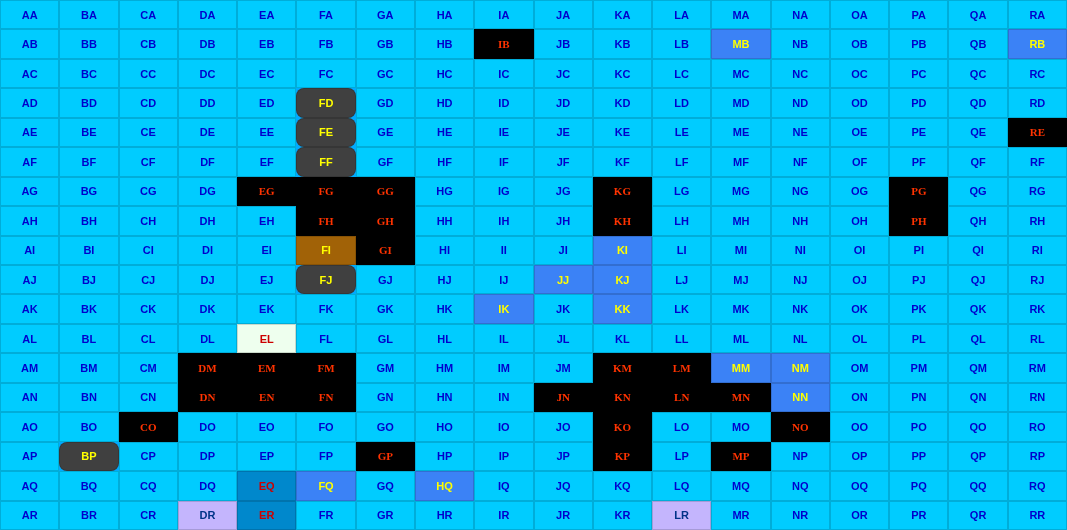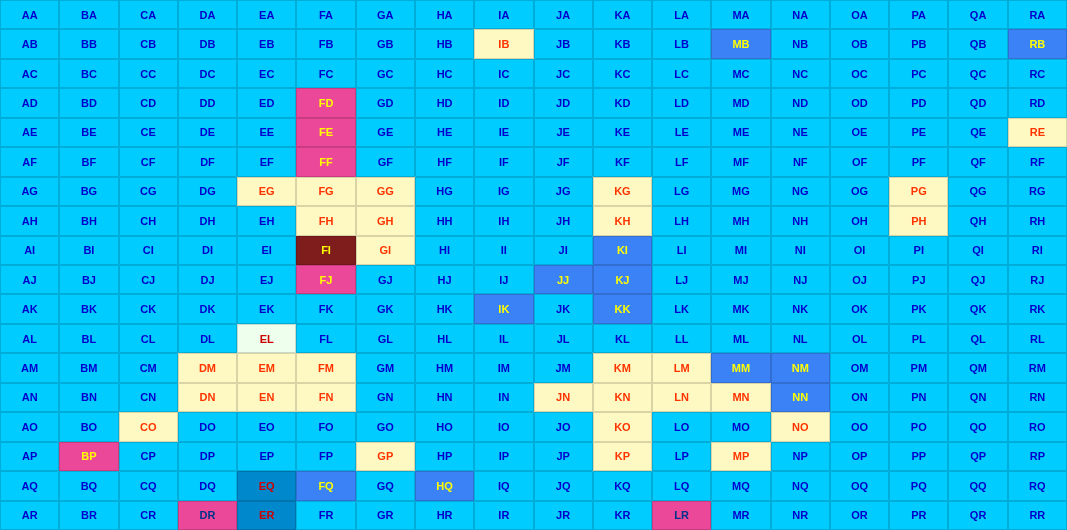--- a/index.html
+++ b/index.html
@@ -22,26 +22,26 @@
       align-items: center;
       justify-content: center;
       font-size: 11px;
       font-weight: bold;
       border: 1px solid rgba(0,0,0,0.15);
       cursor: default;
       position: relative;
     }
     .c-cyan { background: #00ccff; color: #0000cc; }
     .c-blue { background: #3b82f6; color: #ffff00; }
-    .c-green { background: #fef9c3; color: #ff3300; }
-    .c-red { background: #ec4899; color: #ffff00; }
+    .c-green { background: #000000; color: #ff3300; font-family: Liberation Serif, serif; }
+    .c-red { background: #404040; color: #ffff00; border-radius: 8px; }
     .c-white { background: #eeffee; color: #cc0000; }
-    .c-navy { background: #7f1d1d; color: #ffff00; }
+    .c-navy { background: #a16207; color: #ffff00; }
     .c-ocean { background: #0088cc; color: #cc0000; text-align: right; }
-    .c-seablue { background: #ec4899; color: #003388; }
+    .c-seablue { background: #c4b5fd; color: #003388; }
   </style>
 </head>
 <body>
 
 <div id="grid-container" style="grid-template-columns: repeat(18, 1fr); grid-template-rows: repeat(18, 1fr);">
     <div class="cell c-cyan">AA</div>
     <div class="cell c-cyan">BA</div>
     <div class="cell c-cyan">CA</div>
     <div class="cell c-cyan">DA</div>
     <div class="cell c-cyan">EA</div>

